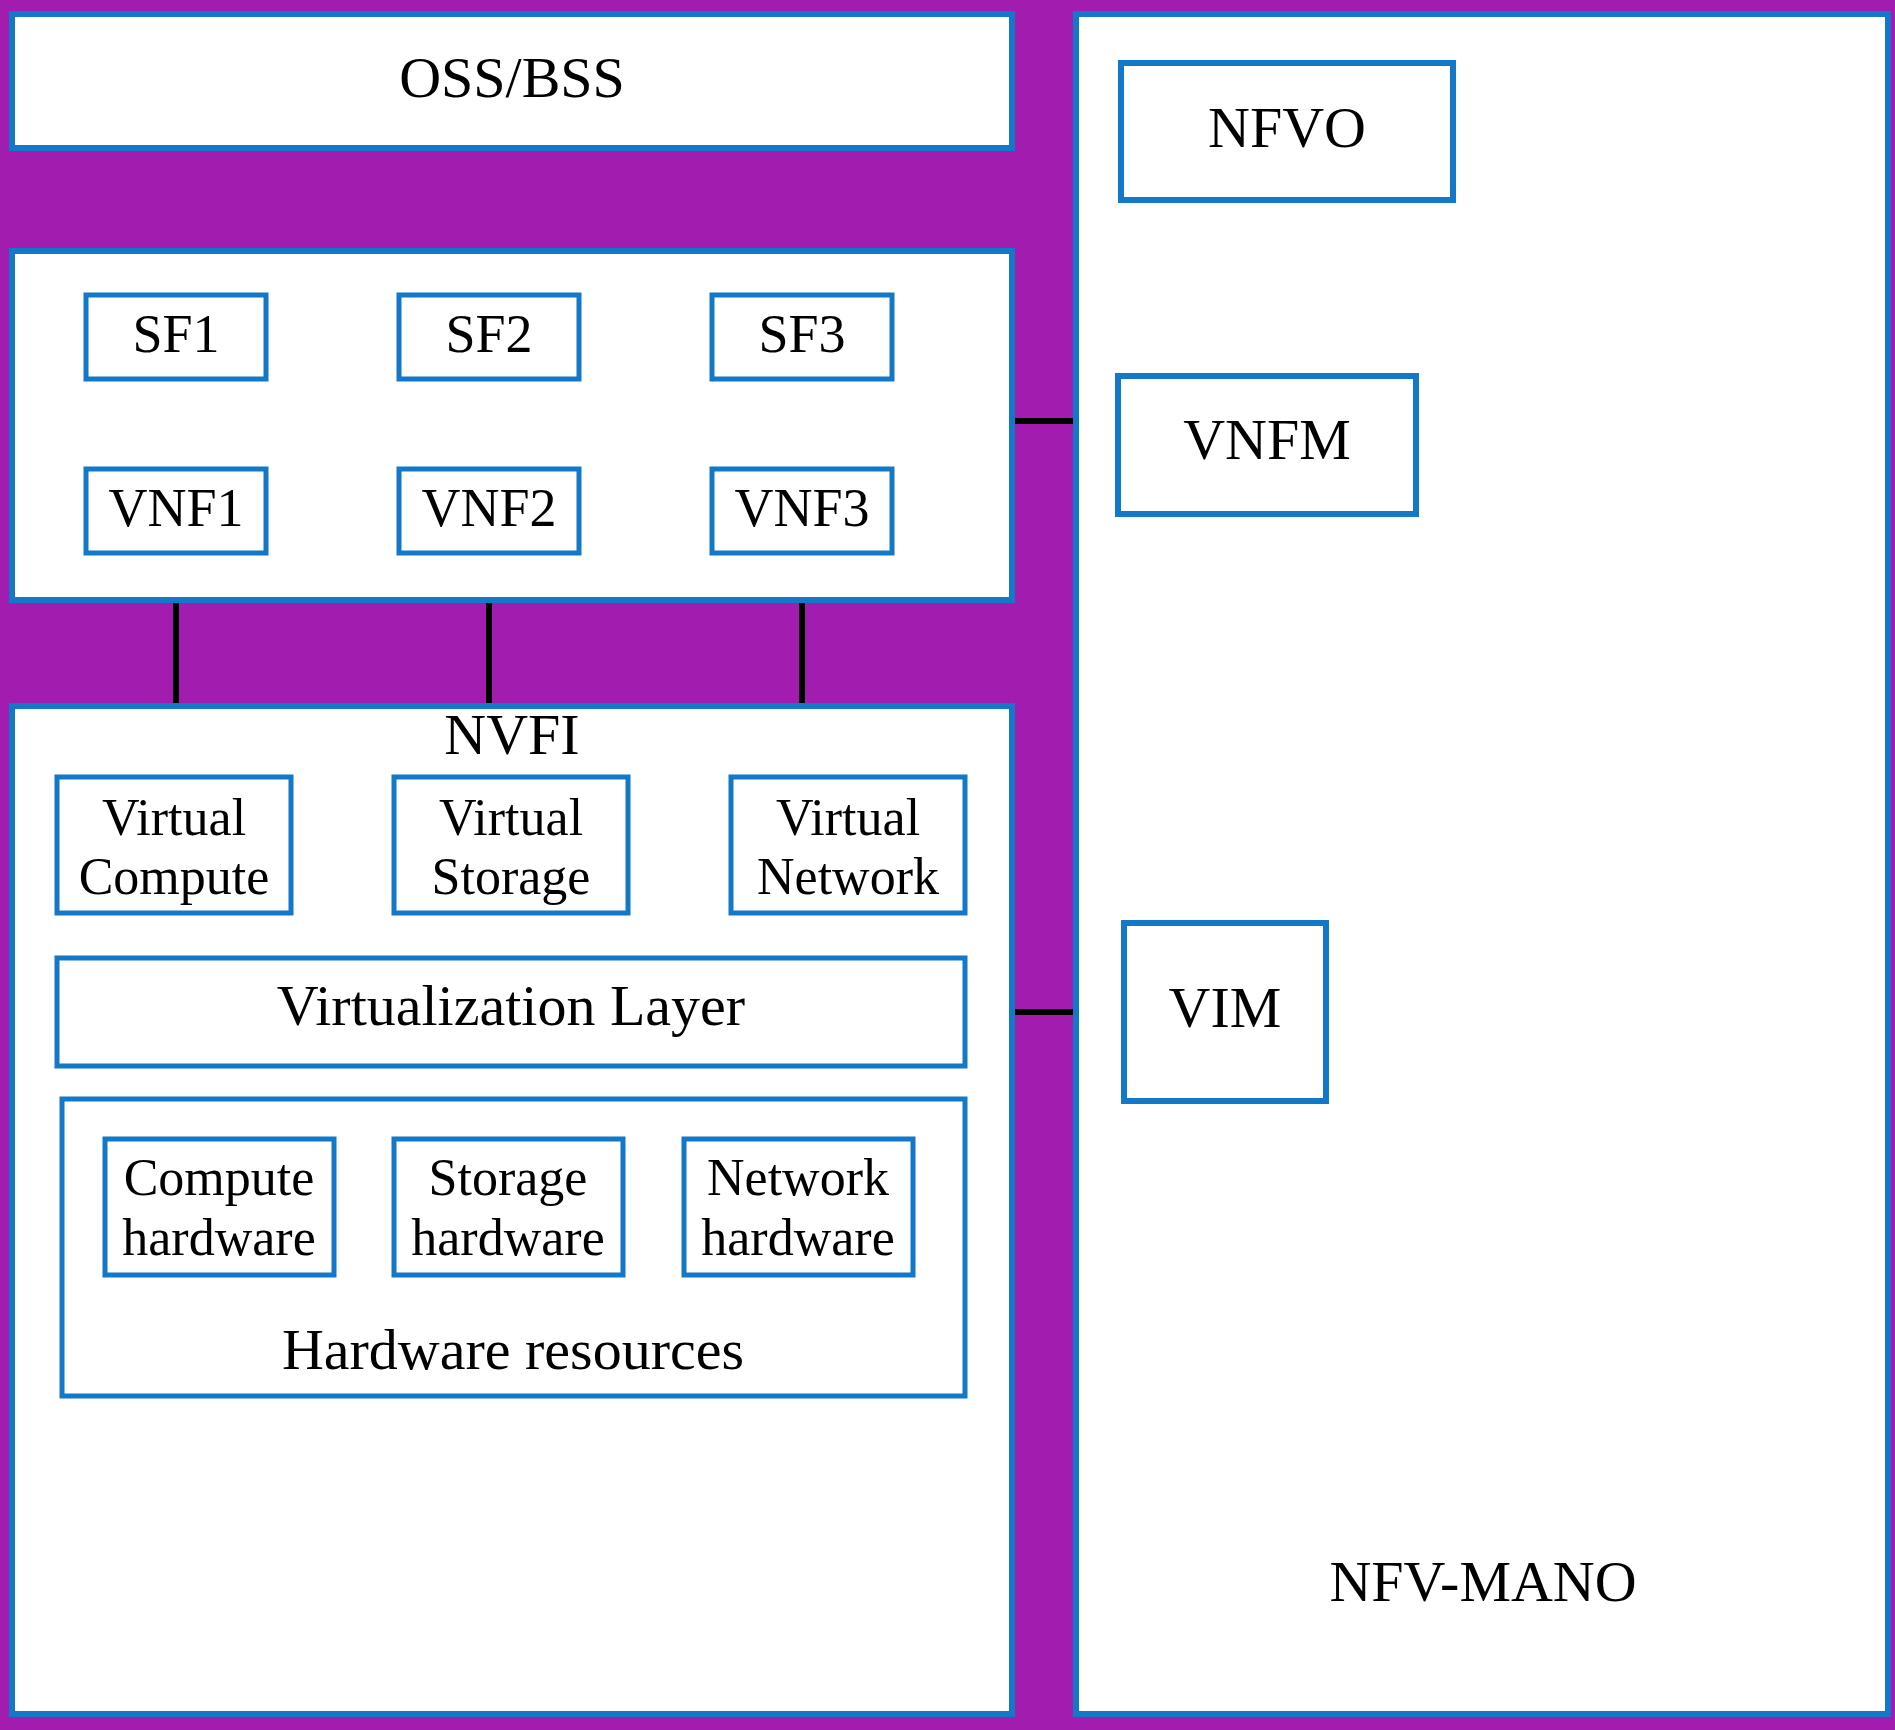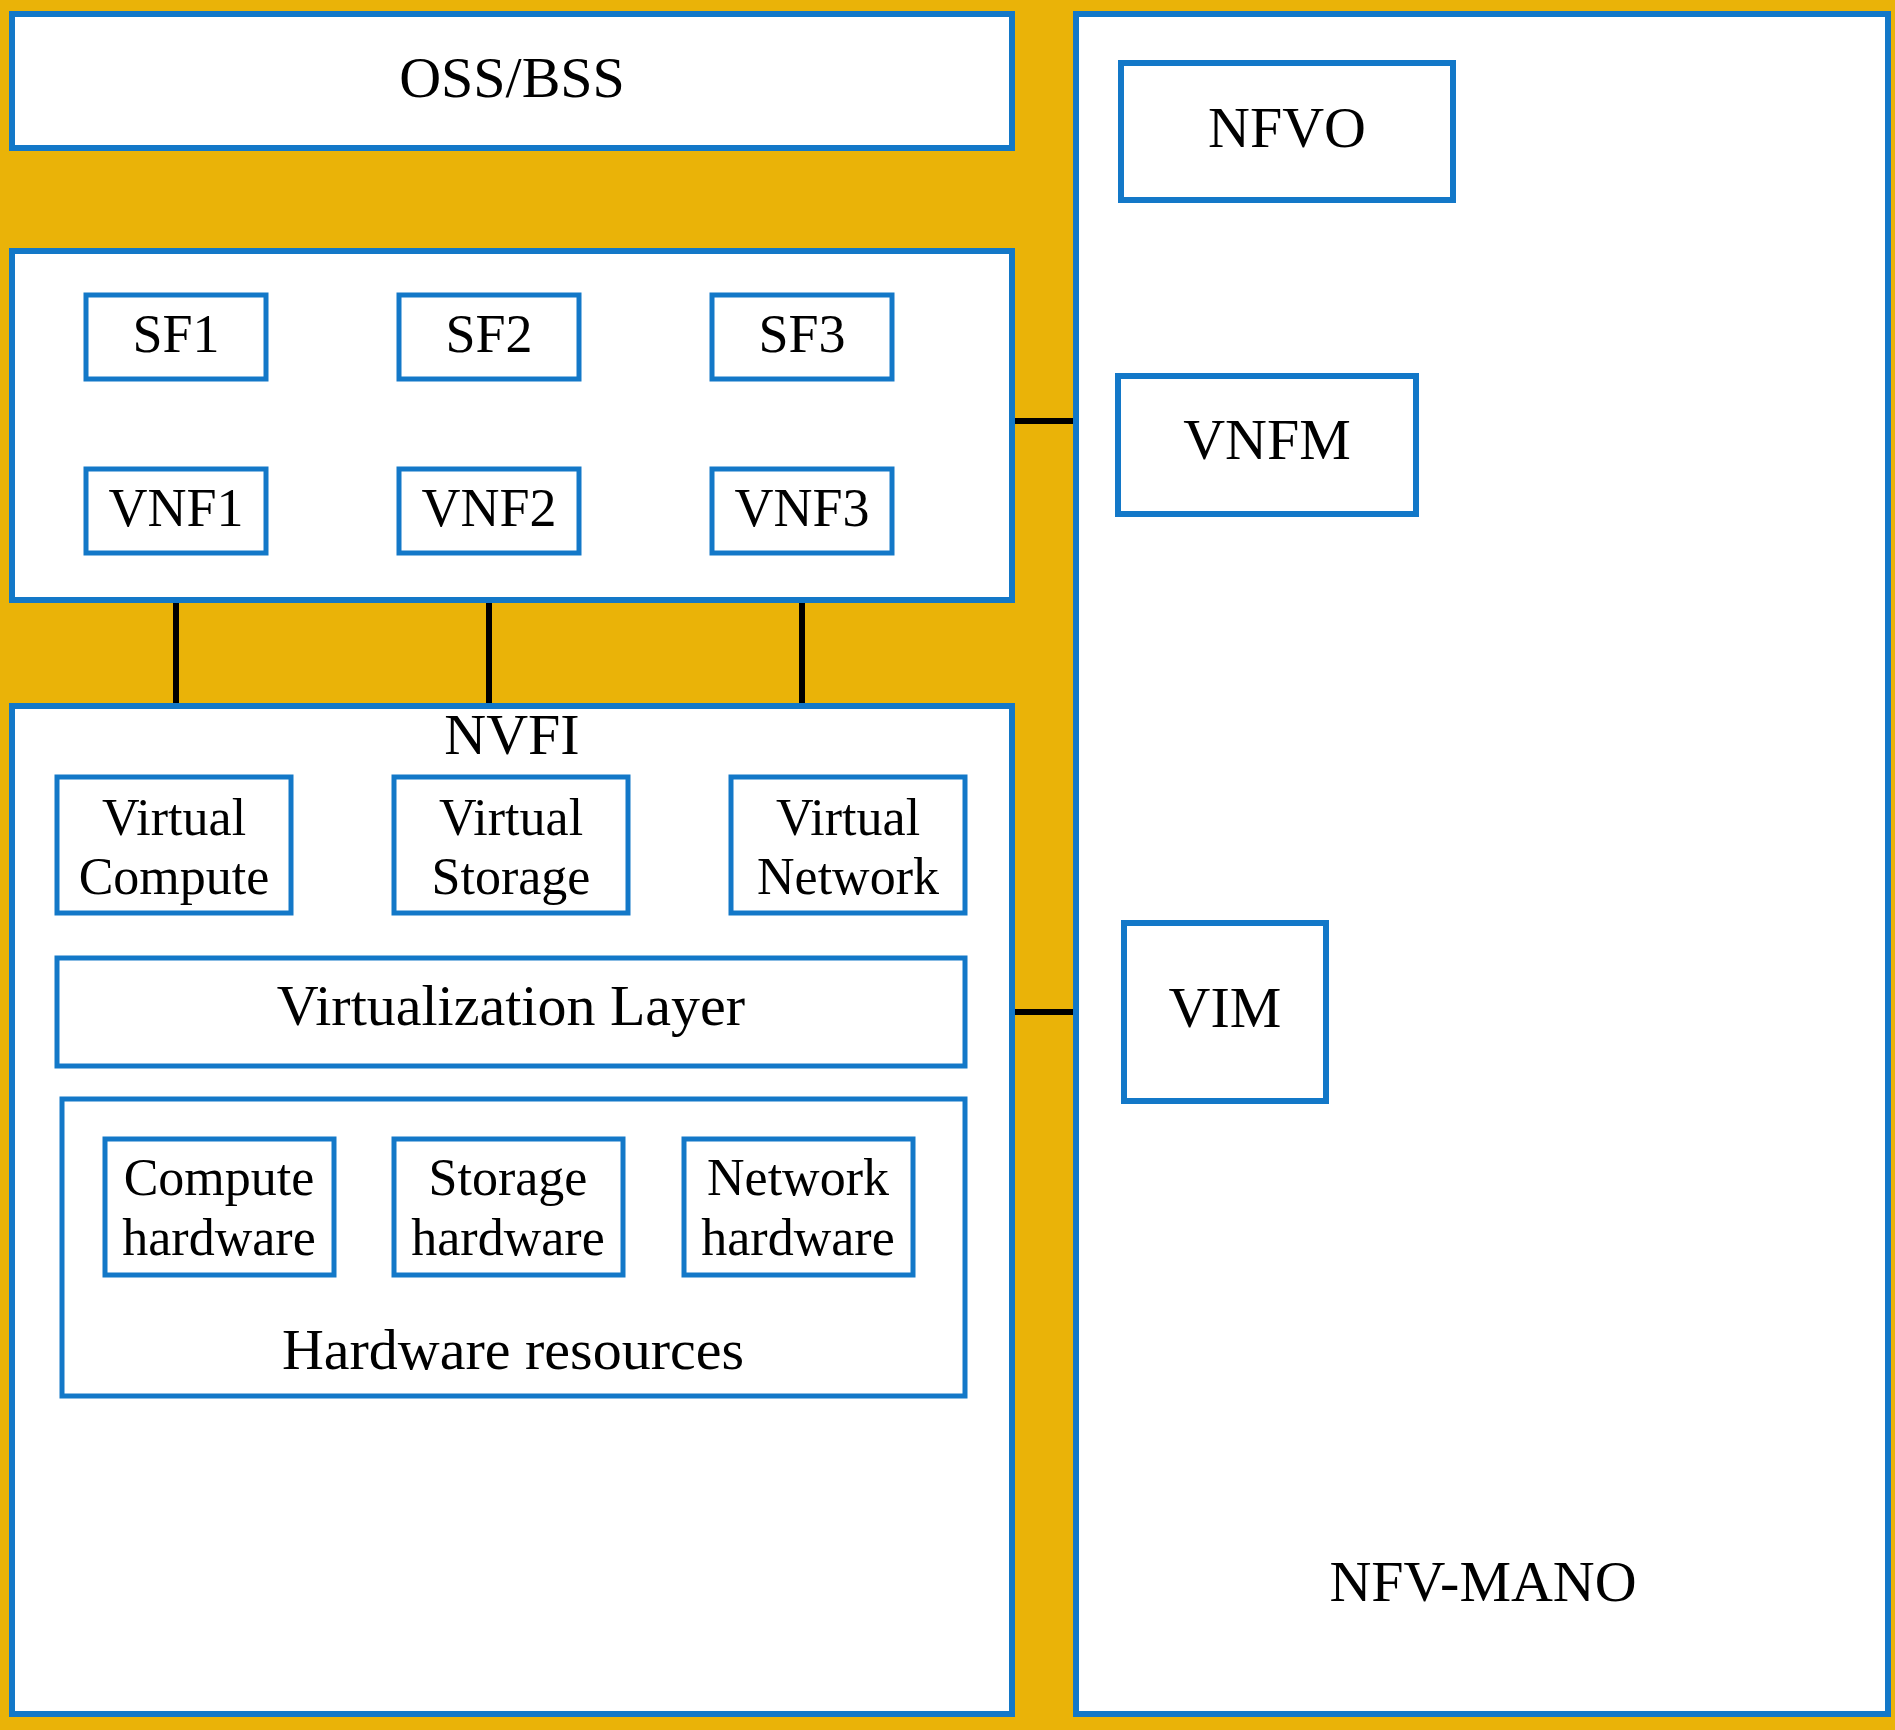--- a/index.html
+++ b/index.html
@@ -9,21 +9,21 @@
   }
   body {
     width: 1895px;
     height: 1730px;
     font-family: "Liberation Serif", "DejaVu Serif", serif;
   }
   #diagram-root {
     position: relative;
     width: 1895px;
     height: 1730px;
-    background: #eab308;
+    background: #a21caf;
   }
   svg.diagram {
     display: block;
     width: 1895px;
     height: 1730px;
   }
   .box-rect {
     fill: #ffffff;
     stroke: #1378c8;
     stroke-width: 6;

